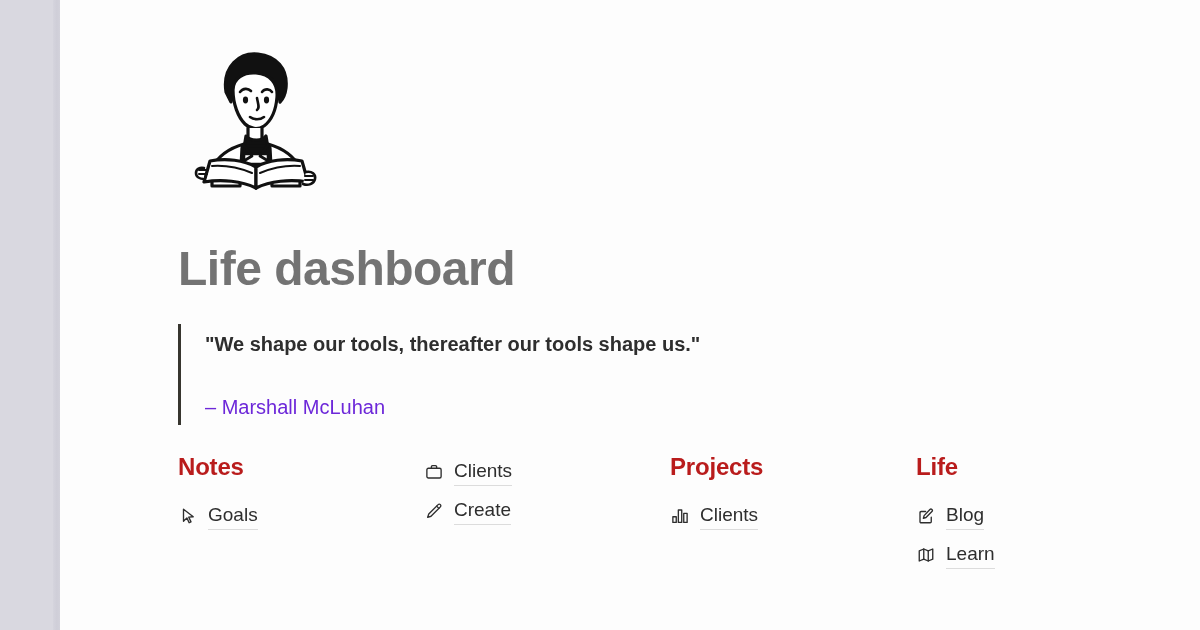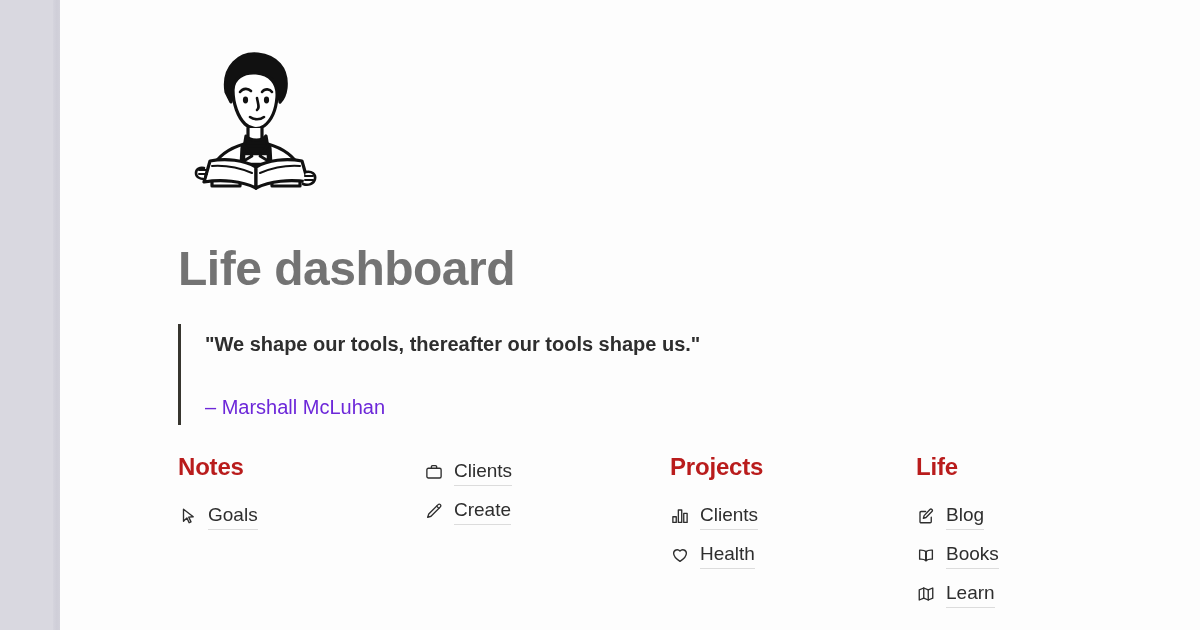--- a/index.html
+++ b/index.html
@@ -250,54 +250,36 @@
           <span class="link-icon">
             <svg width="18" height="18" viewBox="0 0 24 24" fill="none" stroke="currentColor" stroke-width="1.8" stroke-linejoin="round">
                 <rect x="2.5" y="13" width="4.5" height="7.5"></rect>
                 <rect x="9.8" y="4" width="4.5" height="16.5"></rect>
                 <rect x="17" y="8.5" width="4.5" height="12"></rect>
               </svg>
           </span>
           <span class="link-label">Clients</span>
         </div>
 
-        <div class="link-row">
-          <span class="link-icon">
-            <svg width="18" height="18" viewBox="0 0 24 24" fill="none" stroke="currentColor" stroke-width="1.8" stroke-linecap="round" stroke-linejoin="round">
-                <path d="M12 20.5s-8.5-5.2-8.5-10.7A4.8 4.8 0 0 1 12 6.8a4.8 4.8 0 0 1 8.5 3c0 5.5-8.5 10.7-8.5 10.7z"></path>
-              </svg>
-          </span>
-          <span class="link-label">Health</span>
-        </div>
 
       </div>
 
       <div class="column">
         <div class="column-title">Life</div>
 
         <div class="link-row">
           <span class="link-icon">
             <svg width="18" height="18" viewBox="0 0 24 24" fill="none" stroke="currentColor" stroke-width="1.8" stroke-linecap="round" stroke-linejoin="round">
                 <path d="M19 13.5v6A1.5 1.5 0 0 1 17.5 21h-12A1.5 1.5 0 0 1 4 19.5v-12A1.5 1.5 0 0 1 5.5 6h6"></path>
                 <path d="M17.2 3.3a1.9 1.9 0 0 1 2.7 2.7L12 14l-3.5 1 1-3.5z"></path>
               </svg>
           </span>
           <span class="link-label">Blog</span>
         </div>
 
-        <div class="link-row">
-          <span class="link-icon">
-            <svg width="18" height="18" viewBox="0 0 24 24" fill="none" stroke="currentColor" stroke-width="1.8" stroke-linecap="round" stroke-linejoin="round">
-                <path d="M12 7.5v12"></path>
-                <path d="M12 7.5C10 5.8 7 5.2 3.5 5.5v12c3.5-.3 6.5.3 8.5 2z"></path>
-                <path d="M12 7.5c2-1.7 5-2.3 8.5-2v12c-3.5-.3-6.5.3-8.5 2z"></path>
-              </svg>
-          </span>
-          <span class="link-label">Books</span>
-        </div>
 
         <div class="link-row">
           <span class="link-icon">
             <svg width="18" height="18" viewBox="0 0 24 24" fill="none" stroke="currentColor" stroke-width="1.8" stroke-linecap="round" stroke-linejoin="round">
                 <path d="M3 6.5 9 4l6 2.5L21 4v13.5L15 20l-6-2.5L3 20z"></path>
                 <path d="M9 4v13.5"></path>
                 <path d="M15 6.5V20"></path>
               </svg>
           </span>
           <span class="link-label">Learn</span>

